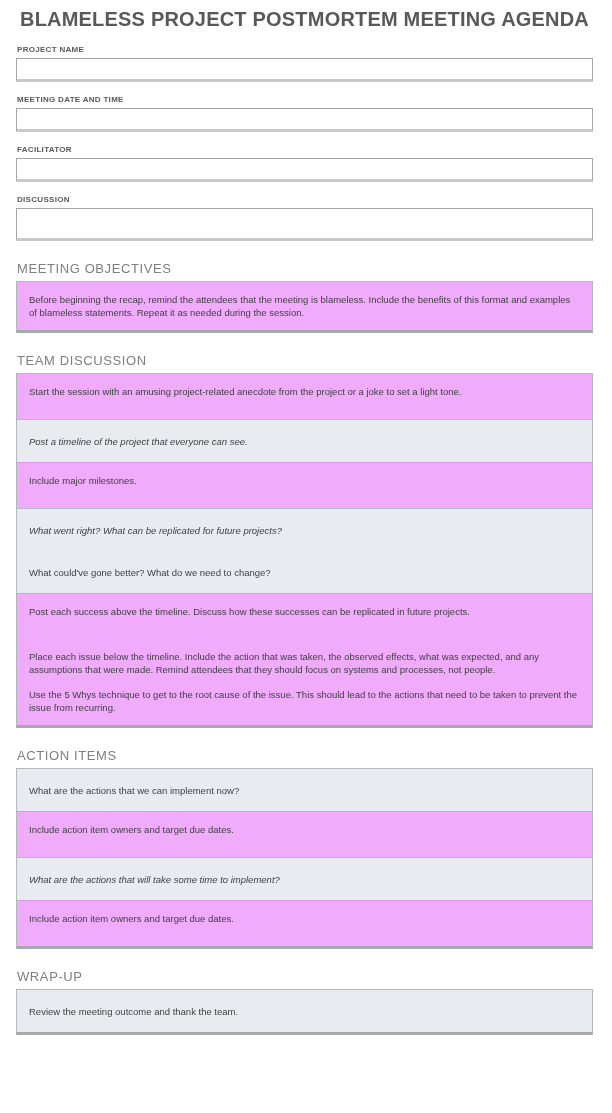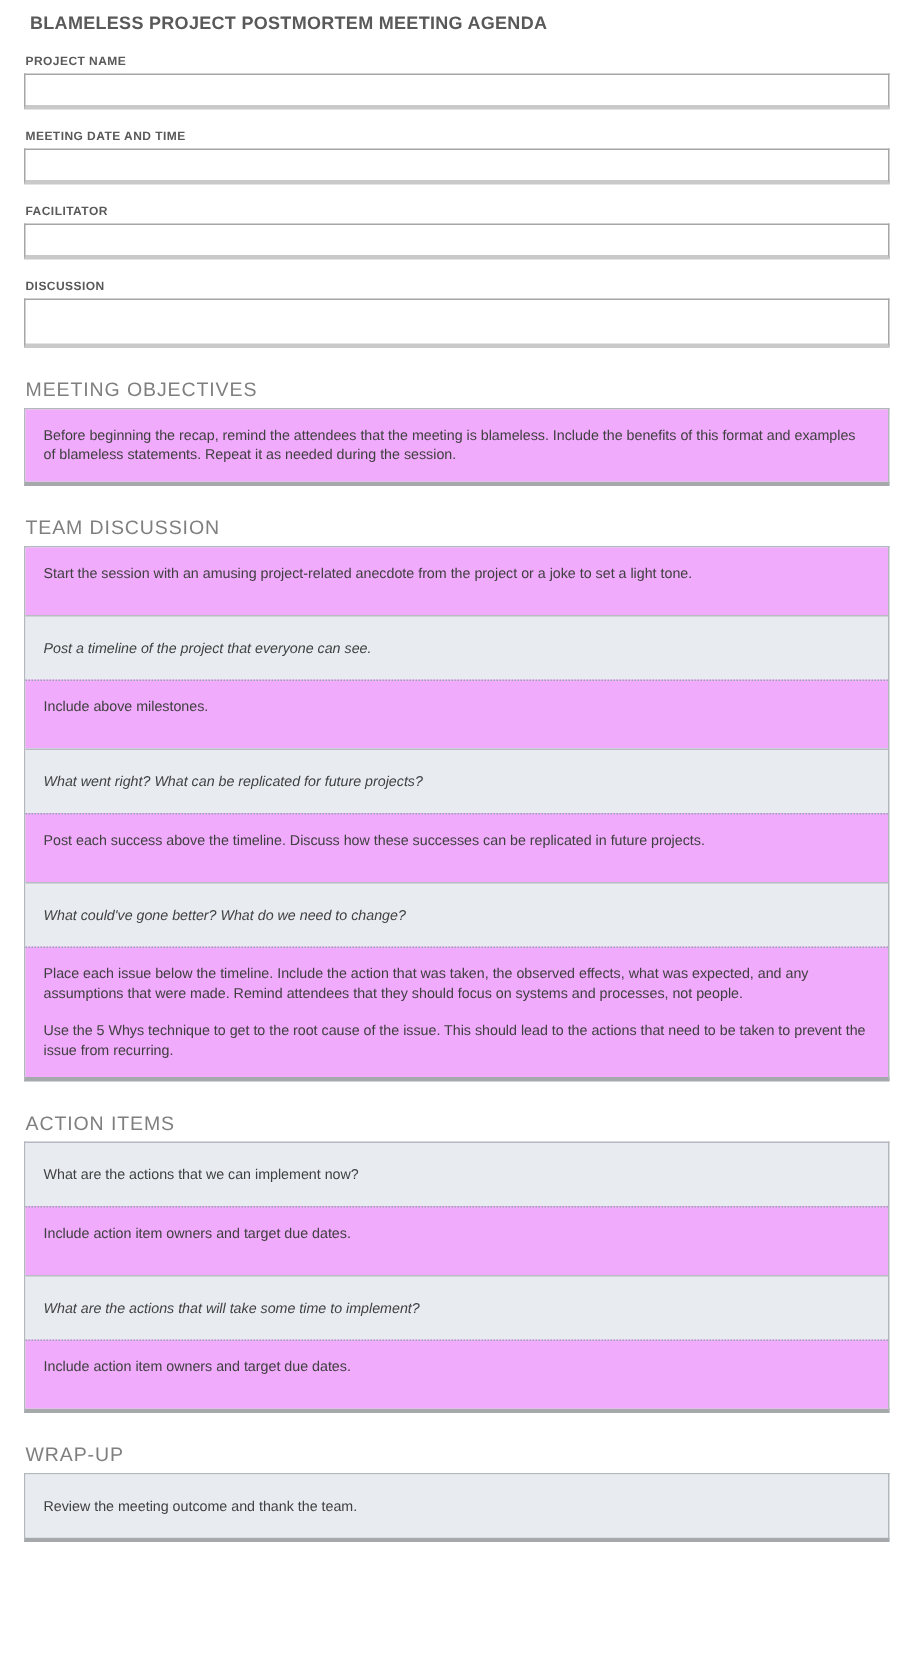--- a/index.html
+++ b/index.html
@@ -1,18 +1,18 @@
 <!DOCTYPE html>
 <html><head>
 <meta charset="utf-8">
 <style>
   html,body{margin:0;padding:0;background:#ffffff;}
   body{width:612px;font-family:"Liberation Sans",sans-serif;-webkit-font-smoothing:antialiased;}
   .page{padding:8px 19px 20px 16px;box-sizing:border-box;width:612px;}
-  .page-title{margin:0 0 14px 4px;font-size:12px;font-weight:bold;color:#595959;letter-spacing:.2px;}
+  .page-title{margin:0 0 14px 4px;font-size:20px;font-weight:bold;color:#595959;letter-spacing:.2px;}
   .field-label{font-size:8px;font-weight:bold;color:#595959;letter-spacing:.3px;margin:0 0 4px 1px;}
   .field-input{border:1px solid #a6a6a6;border-bottom:3px solid #c9c9c9;background:#ffffff;height:20px;margin-bottom:13px;}
   .field-input.tall{height:29px;}
   .section-heading{font-size:13px;font-weight:normal;color:#7f7f7f;letter-spacing:.6px;margin:20px 0 5px 1px;}
   .section-box{border:1px solid #b3b8bd;border-bottom:3px solid #a6a9ac;background:#ffffff;}
   .row{font-size:9.5px;line-height:13px;color:#404040;}
   .row-q{background:#e8ecf1;padding:5px 12px;}
   .row-q + .row-a{border-top:1px dotted #9aa5ae;}
   .row-a + .row-q{border-top:1px solid #b7bcc2;font-style:italic;}
   .row-a{background:#f0abfc;padding:11px 12px;min-height:23px;box-sizing:content-box;}
@@ -43,30 +43,30 @@
       </div>
       <h2 class="section-heading">TEAM DISCUSSION</h2>
       <div class="section-box">
         <div class="row row-a">
           <p>Start the session with an amusing project-related anecdote from the project or a joke to set a light tone.</p>
         </div>
         <div class="row row-q">
           <p>Post a timeline of the project that everyone can see.</p>
         </div>
         <div class="row row-a">
-          <p>Include above milestones.</p>
+          <p>Include major milestones.</p>
         </div>
         <div class="row row-q">
           <p>What went right? What can be replicated for future projects?</p>
         </div>
+        <div class="row row-q">
+          <p>What could've gone better? What do we need to change?</p>
+        </div>
         <div class="row row-a">
           <p>Post each success above the timeline. Discuss how these successes can be replicated in future projects.</p>
-        </div>
-        <div class="row row-q">
-          <p>What could've gone better? What do we need to change?</p>
         </div>
         <div class="row row-a">
           <p>Place each issue below the timeline. Include the action that was taken, the observed effects, what was expected, and any assumptions that were made. Remind attendees that they should focus on systems and processes, not people.</p>
           <p>Use the 5 Whys technique to get to the root cause of the issue. This should lead to the actions that need to be taken to prevent the issue from recurring.</p>
         </div>
       </div>
       <h2 class="section-heading">ACTION ITEMS</h2>
       <div class="section-box">
         <div class="row row-q">
           <p>What are the actions that we can implement now?</p>

